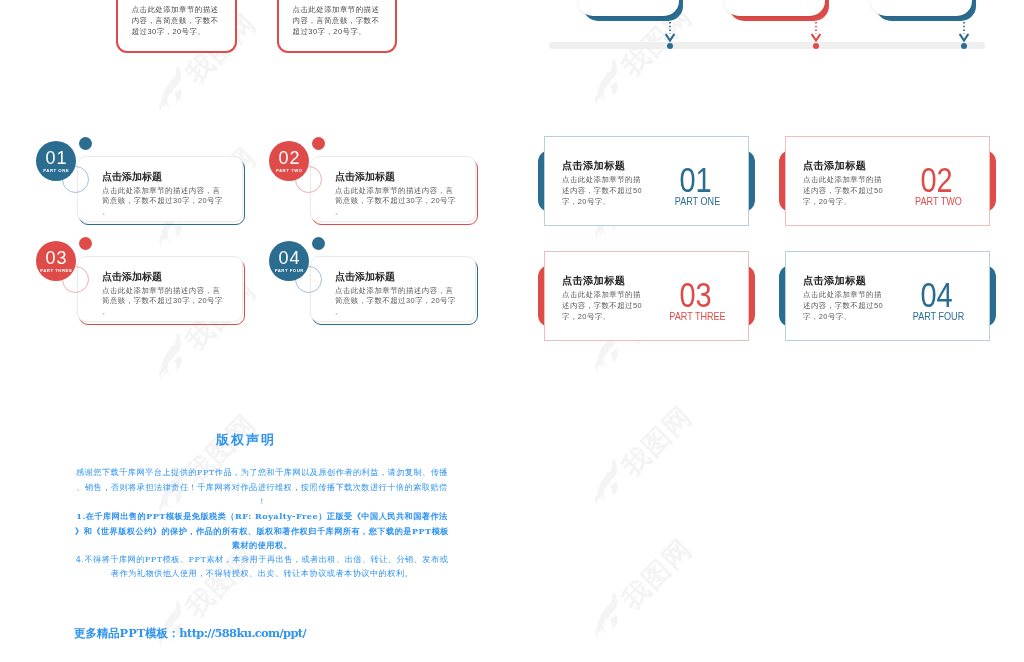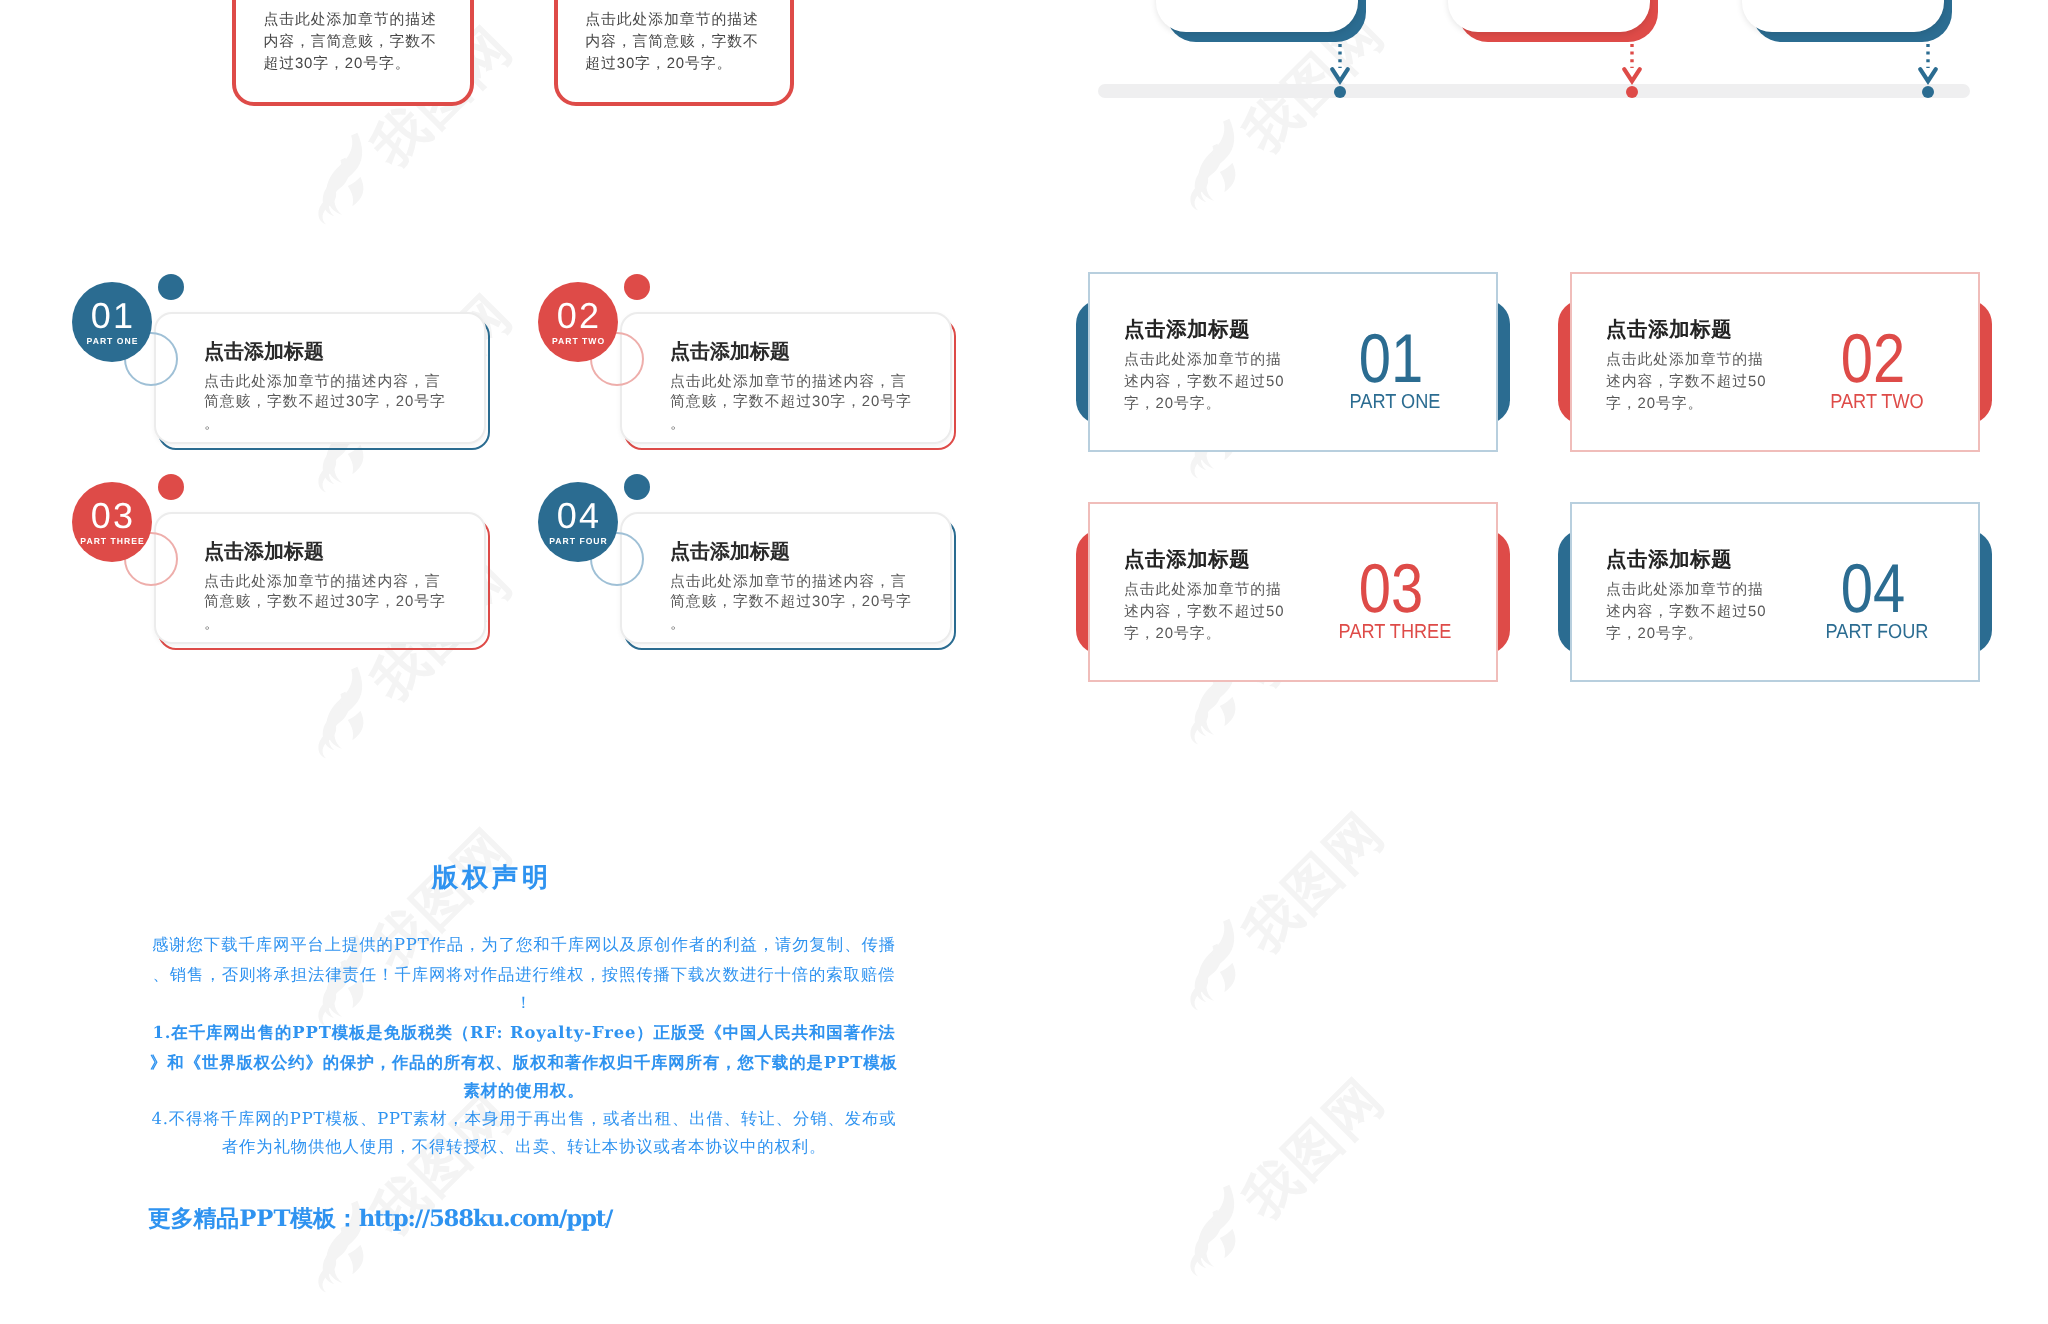--- a/index.html
+++ b/index.html
@@ -185,21 +185,21 @@
       <div class="rc-desc" data-name="side-card-4-desc" style="left:803px;top:289px;width:84px;">点击此处添加章节的描述内容，字数不超过50字，20号字。</div>
       <div class="rc-num" data-name="side-card-4-number" style="left:894px;top:278px;width:85px;color:#2B6C91;">04</div>
       <div class="rc-part" data-name="side-card-4-part" style="left:896px;top:311.5px;width:85px;color:#2B6C91;">PART FOUR</div>
     </div>
   </div>
   <div id="copyright" data-name="copyright-section">
     <div class="cp-title" data-name="copyright-title" style="left:216px;top:433px;text-align:right;">版权声明</div>
     <div class="cp-p" data-name="copyright-paragraph-1" style="left:74px;top:465.3px;width:376px;">感谢您下载千库网平台上提供的PPT作品，为了您和千库网以及原创作者的利益，请勿复制、传播、销售，否则将承担法律责任！千库网将对作品进行维权，按照传播下载次数进行十倍的索取赔偿！</div>
     <div class="cp-p" data-name="copyright-paragraph-2" style="left:74px;top:509.3px;width:376px;font-weight:bold;">1.在千库网出售的PPT模板是免版税类（RF: Royalty-Free）正版受《中国人民共和国著作法》和《世界版权公约》的保护，作品的所有权、版权和著作权归千库网所有，您下载的是PPT模板素材的使用权。</div>
     <div class="cp-p" data-name="copyright-paragraph-3" style="left:74px;top:551.8px;width:376px;">4.不得将千库网的PPT模板、PPT素材，本身用于再出售，或者出租、出借、转让、分销、发布或者作为礼物供他人使用，不得转授权、出卖、转让本协议或者本协议中的权利。</div>
-    <div class="cp-link" data-name="copyright-link" style="left:74px;top:604px;">
+    <div class="cp-link" data-name="copyright-link" style="left:74px;top:628px;">
       <span data-name="copyright-link-label">更多精品PPT模板：</span><span data-name="copyright-link-url">http://588ku.com/ppt/</span>
     </div>
   </div>
 </div>
 <div class="wm-layer" id="wmlayer" data-name="watermark-layer">
   <svg class="wm-svg" width="1024" height="662" viewBox="0 0 1024 662" aria-hidden="true" data-name="watermark-tiles">
     <defs>
       <g id="wm-mark" data-name="watermark-mark">
         <g data-name="flame-icon" transform="translate(26,16) rotate(45)">
           <path d="M7.0-24.0c3.0 7.0 3.2 12.6 .4 16.9-1.2 1.8-2.9 3.6-5.2 5.5-4.0 3.3-6.2 6.6-6.6 9.9-.4 3.4 .9 6.3 3.8 8.8-4.9-1.8-7.5-5.2-7.9-10.3-.4-5.2 1.8-10.0 6.6-14.4 2.5-2.3 4.2-4.4 5.0-6.1 1.5-3.0 1.8-6.0 .8-9.0z"></path>

